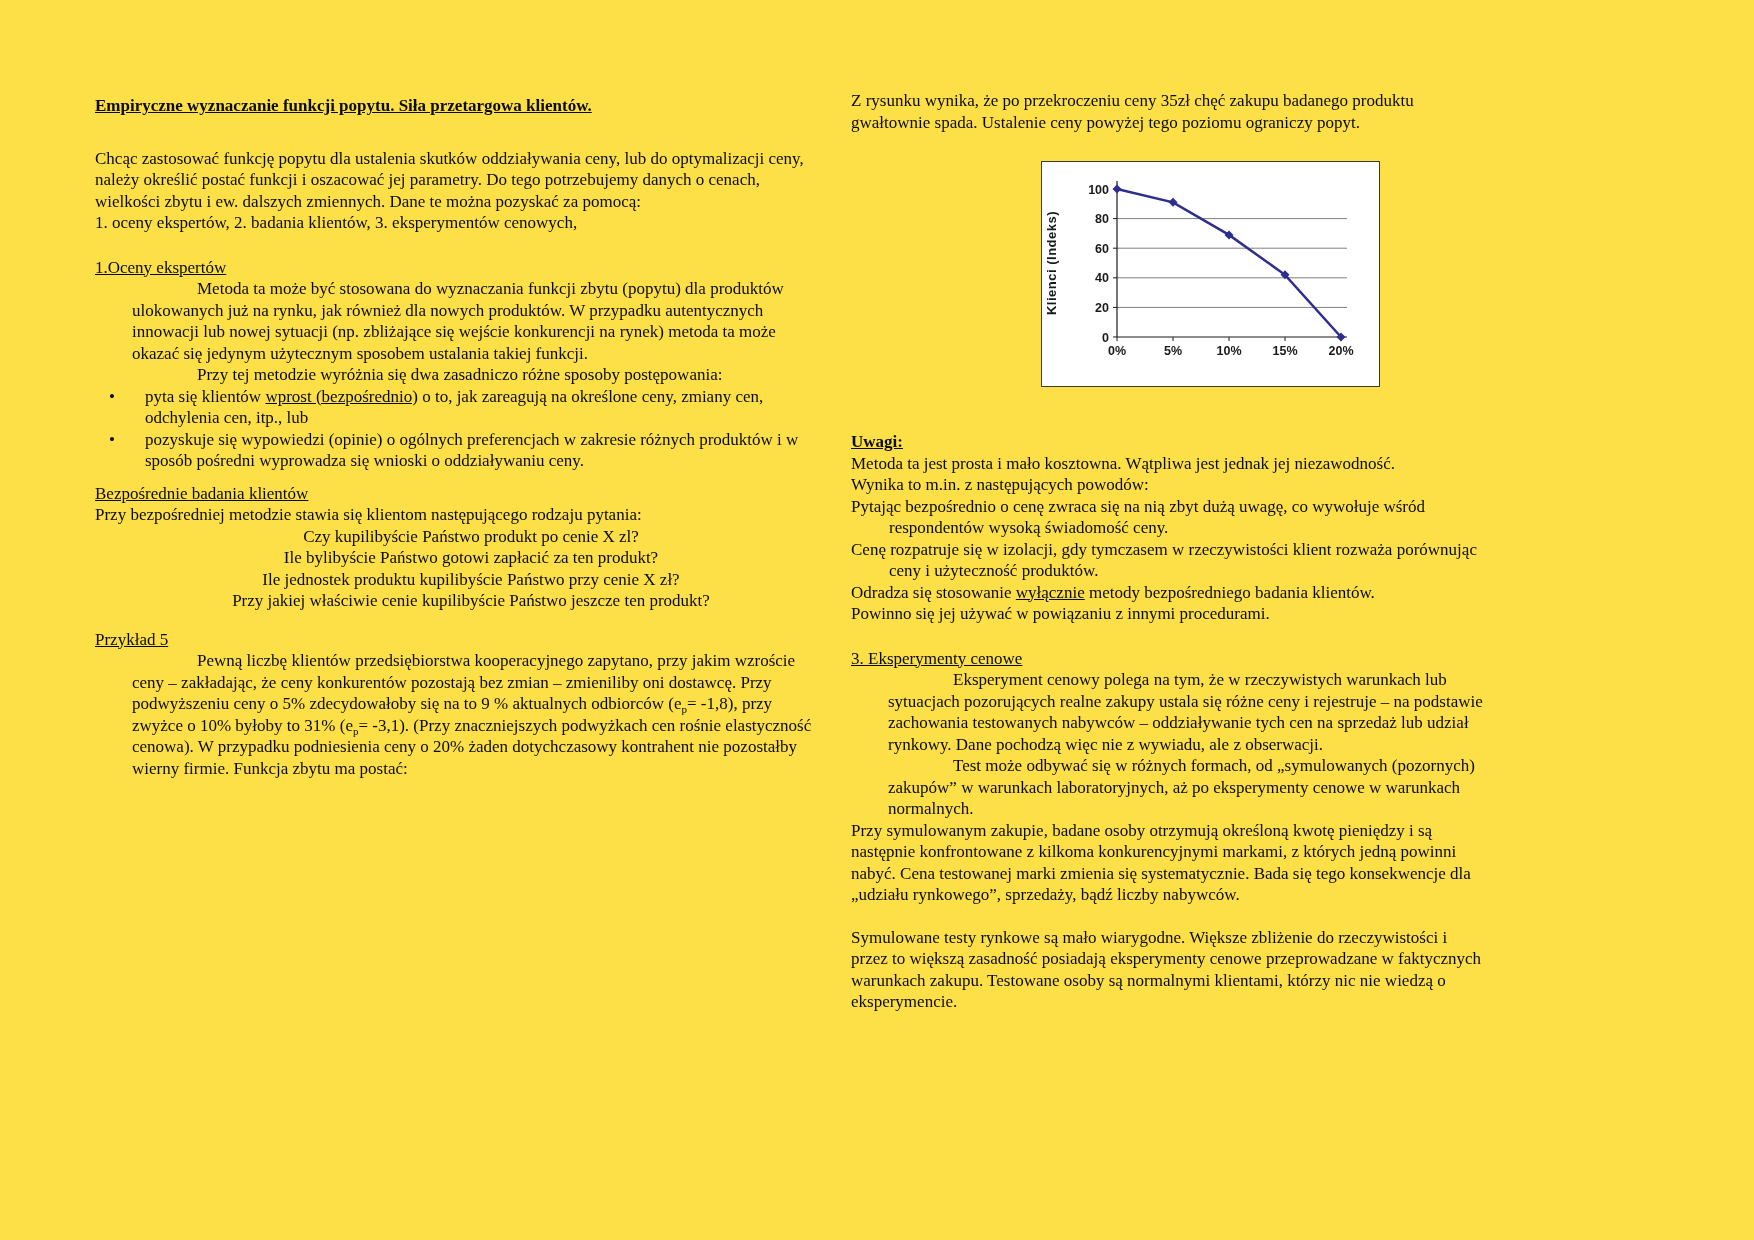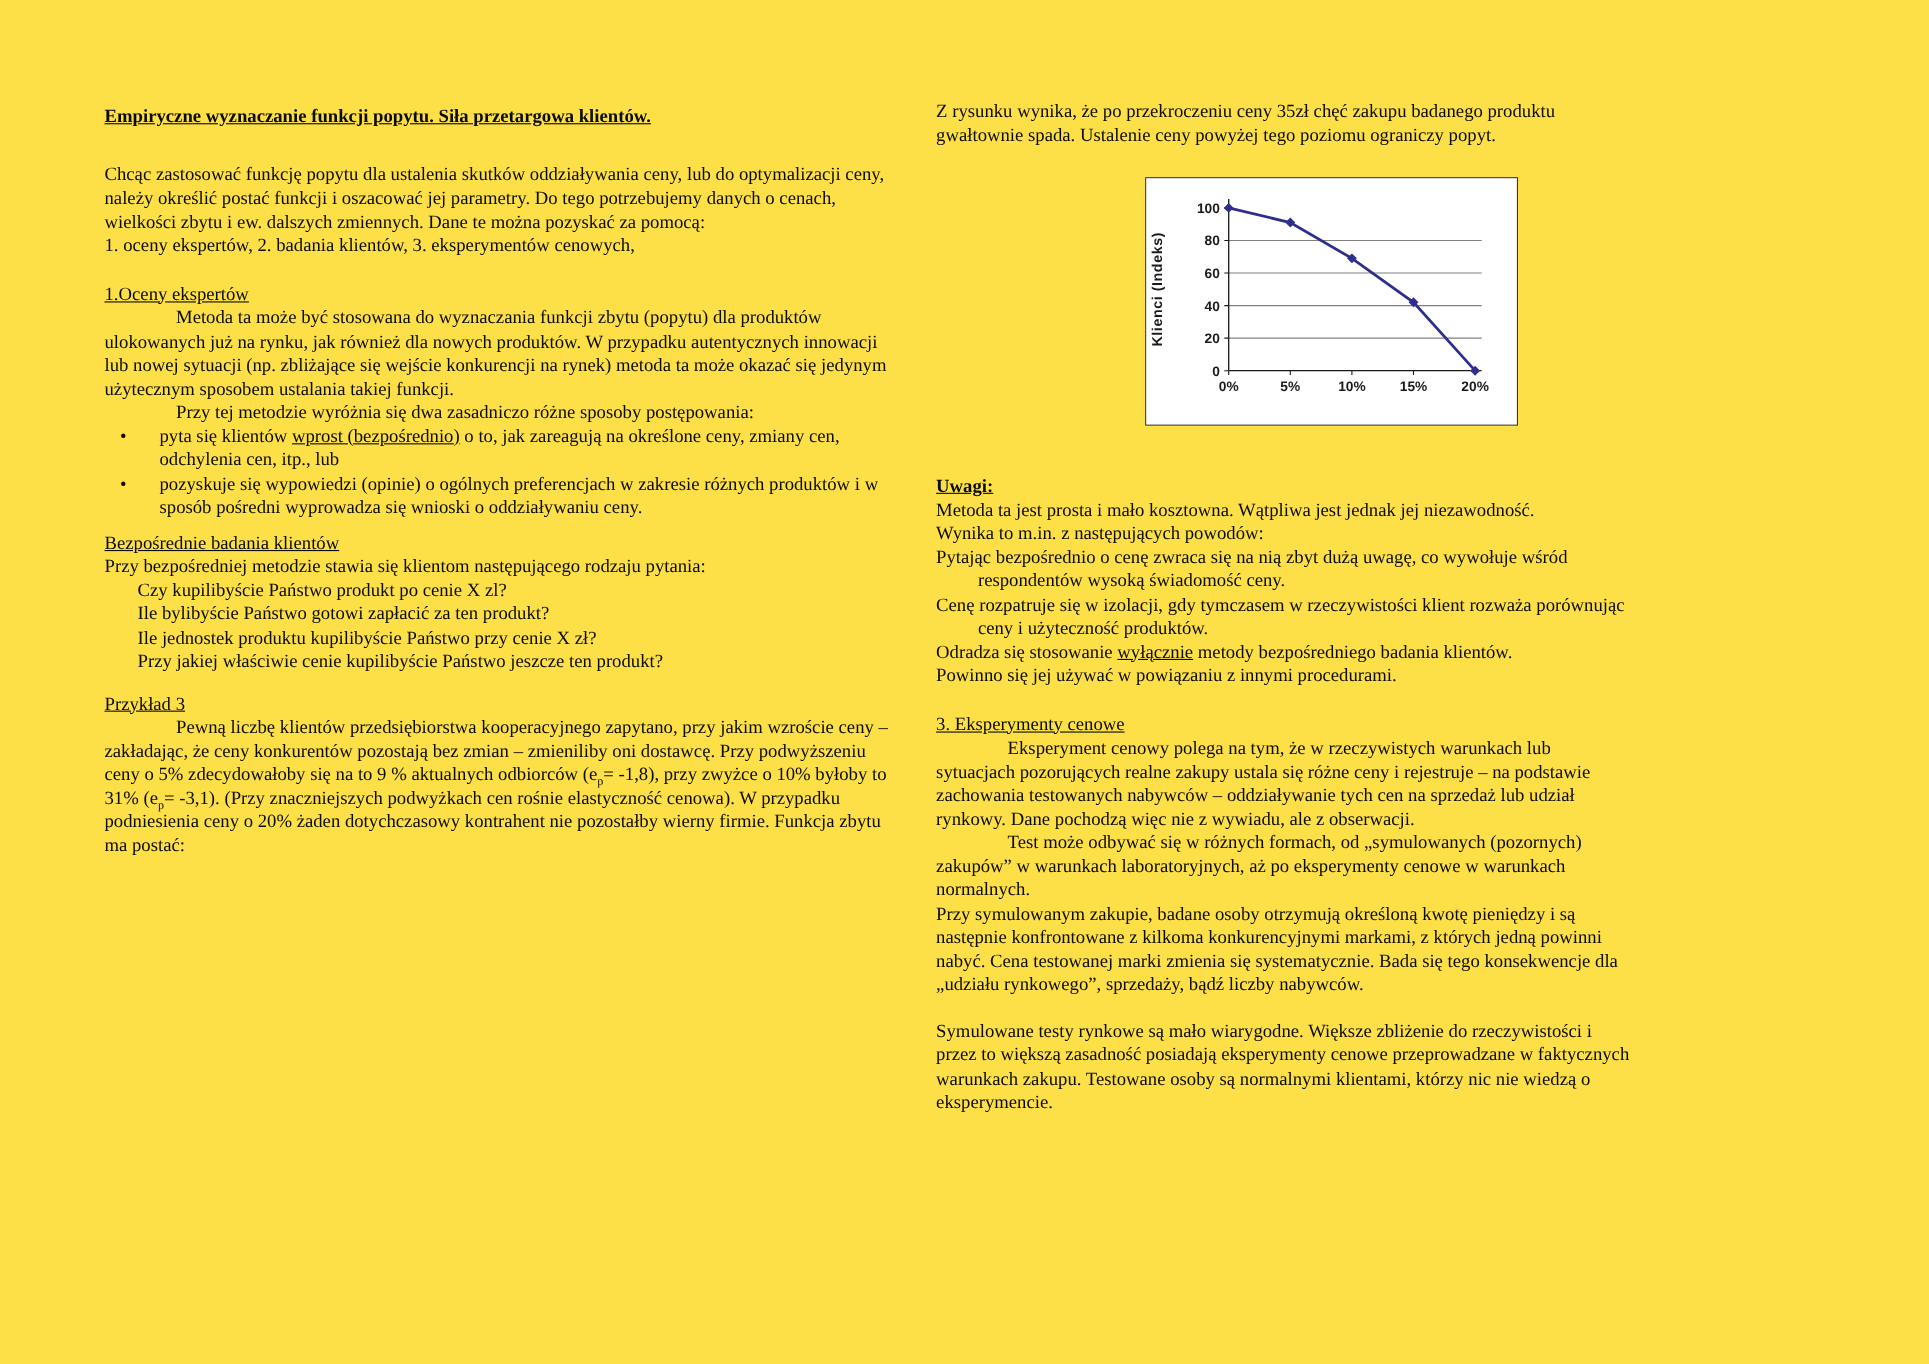--- a/index.html
+++ b/index.html
@@ -8,26 +8,26 @@
     width:1754px;height:1240px;
     background:#fde047;
     font-family:"Liberation Serif","DejaVu Serif",serif;
     font-size:17px;line-height:21.5px;color:#0b0b0b;
   }
   .col-left{position:absolute;left:95px;top:95px;width:722px;}
   .col-right{position:absolute;left:851px;top:90px;width:632px;}
   .doc-title{font-weight:bold;text-decoration:underline;margin:0 0 31px 0;}
   p,.line{margin:0;}
   .heading{text-decoration:underline;}
-  .indent{text-indent:65px;}
+  .indent{text-indent:65px;margin-left:37px;}
   .ul{text-decoration:underline;}
   .sub{vertical-align:sub;font-size:11px;line-height:0;}
   .bullet-row{position:relative;padding-left:50px;}
   .bullet-row .bullet{position:absolute;left:14px;top:0;}
-  .question{padding-left:30px;}
+  .question{padding-left:30px;text-align:center;}
   .hang{padding-left:38px;text-indent:-38px;}
   .mt-1l{margin-top:21px;}
   .mt-h1{margin-top:23px;}
   .mt-h2{margin-top:15px;}
   .mt-h3{margin-top:11px;}
   .mt-h4{margin-top:17px;}
   .chart-box{
     margin:28px 0 44px 190px;
     width:337px;height:224px;
     border:1px solid #3a3a3a;
@@ -69,21 +69,21 @@
       <span>pozyskuje się wypowiedzi (opinie) o ogólnych preferencjach w zakresie różnych produktów i w sposób pośredni wyprowadza się wnioski o oddziaływaniu ceny.</span>
     </div>
 
     <p class="heading mt-h3">Bezpośrednie badania klientów</p>
     <p>Przy bezpośredniej metodzie stawia się klientom następującego rodzaju pytania:</p>
     <p class="question">Czy kupilibyście Państwo produkt po cenie X zl?</p>
     <p class="question">Ile bylibyście Państwo gotowi zapłacić za ten produkt?</p>
     <p class="question">Ile jednostek produktu kupilibyście Państwo przy cenie X zł?</p>
     <p class="question">Przy jakiej właściwie cenie kupilibyście Państwo jeszcze ten produkt?</p>
 
-    <p class="heading mt-h4">Przykład 3</p>
+    <p class="heading mt-h4">Przykład 5</p>
     <p class="indent">
       <span>Pewną liczbę klientów przedsiębiorstwa kooperacyjnego zapytano, przy jakim wzroście ceny – zakładając, że ceny konkurentów pozostają bez zmian – zmieniliby oni dostawcę. Przy podwyższeniu ceny o 5% zdecydowałoby się na to 9 % aktualnych odbiorców (e</span><span class="sub">p</span><span>= -1,8), przy zwyżce o 10% byłoby to 31% (e</span><span class="sub">p</span><span>= -3,1). (Przy znaczniejszych podwyżkach cen rośnie elastyczność cenowa). W przypadku podniesienia ceny o 20% żaden dotychczasowy kontrahent nie pozostałby wierny firmie. Funkcja zbytu ma postać:</span>
     </p>
   </div>
 
   <div class="col-right">
 
     <p>Z rysunku wynika, że po przekroczeniu ceny 35zł chęć zakupu badanego produktu gwałtownie spada. Ustalenie ceny powyżej tego poziomu ograniczy popyt.</p>
 
     <div class="chart-box">

